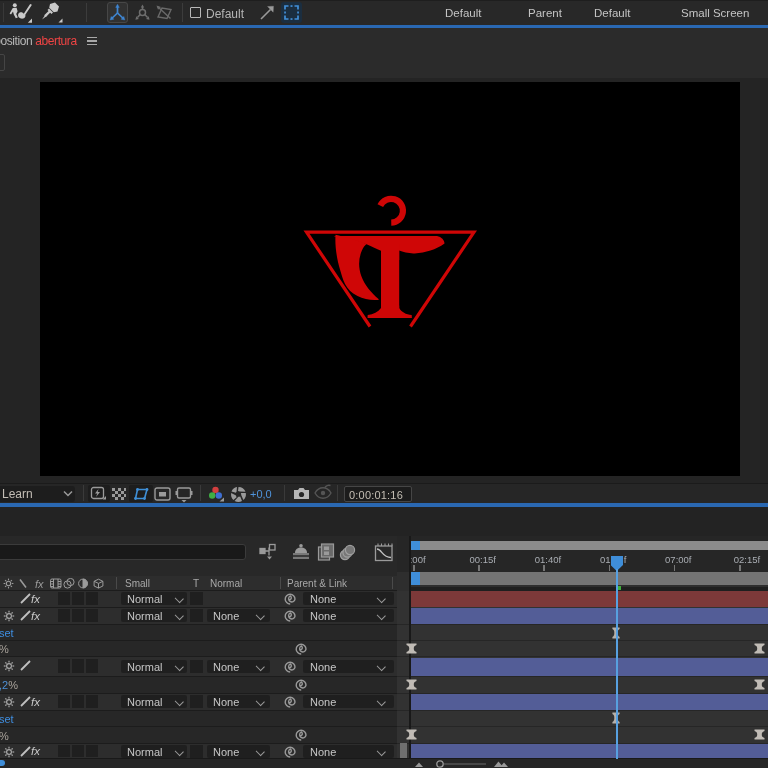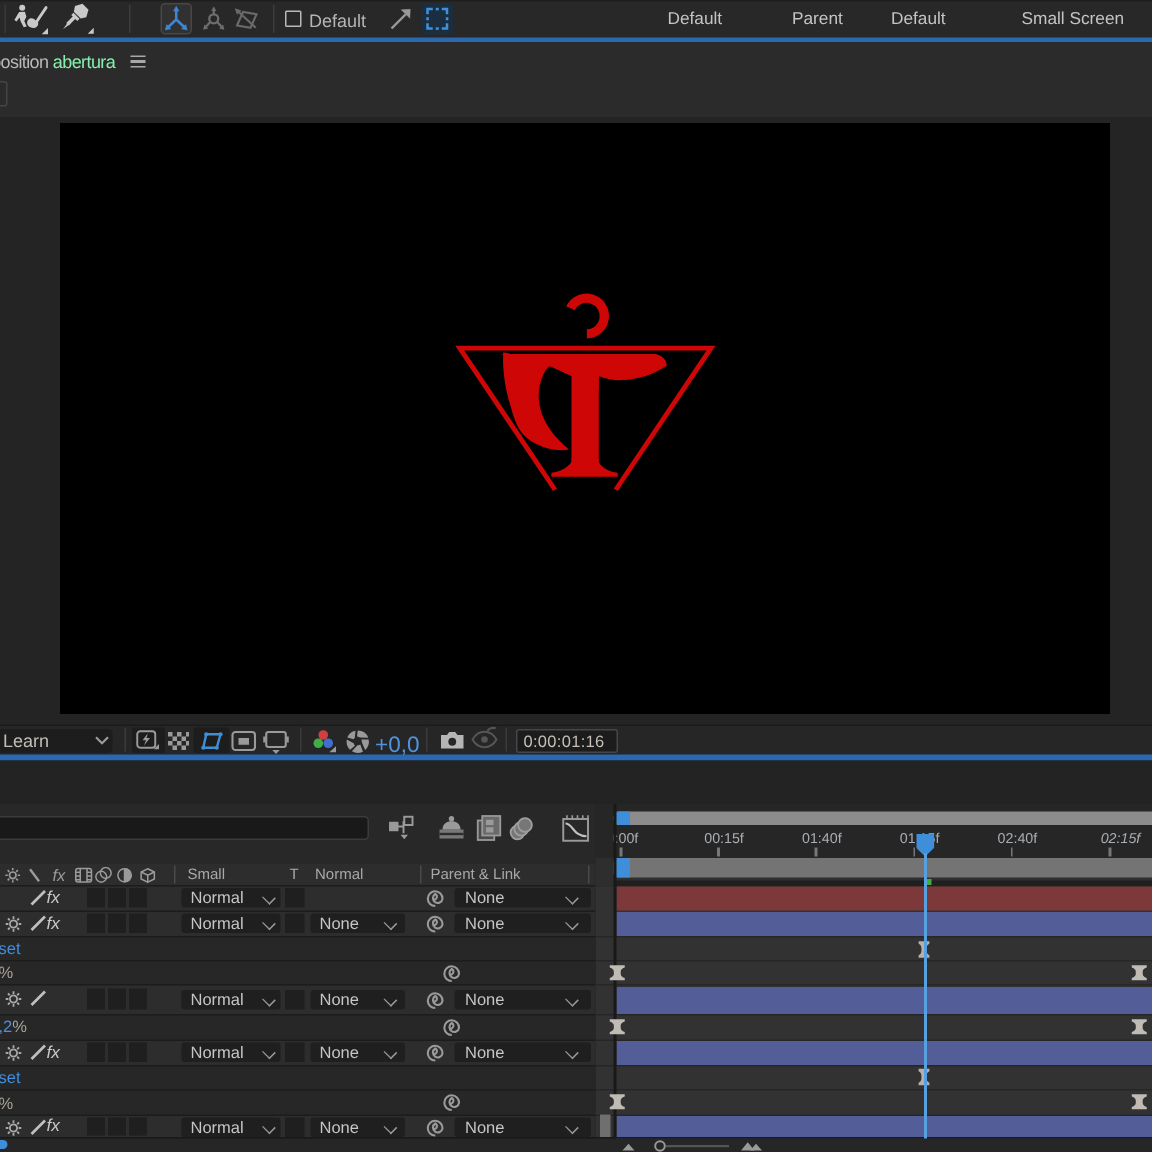--- a/index.html
+++ b/index.html
@@ -101,21 +101,21 @@
     <rect x="16.2" y="9.5" width="1.7" height="2"></rect>
   </g>
 </svg>
 
 <div class="txt" style="left:445px;top:7px;font-size:11.5px;color:#c4c4c4;">Default</div>
 <div class="txt" style="left:528px;top:7px;font-size:11.5px;color:#c4c4c4;">Parent</div>
 <div class="txt" style="left:594px;top:7px;font-size:11.5px;color:#c4c4c4;">Default</div>
 <div class="txt" style="left:681px;top:7px;font-size:11.5px;color:#c4c4c4;">Small Screen</div>
 
 <div class="abs" style="left:0;top:27.5px;width:768px;height:50.5px;background:#2b2b2b;"></div>
-<div class="txt" style="left:-30px;top:33.5px;font-size:12px;letter-spacing:-0.4px;color:#b8b8b8;">Composition <span style="color:#86efac;">abertura</span></div>
+<div class="txt" style="left:-30px;top:33.5px;font-size:12px;letter-spacing:-0.4px;color:#b8b8b8;">Composition <span style="color:#ef4444;">abertura</span></div>
 <div class="abs" style="left:87px;top:36.5px;width:10px;height:1.8px;background:#a8a8a8;"></div>
 <div class="abs" style="left:87px;top:40px;width:10px;height:1.8px;background:#a8a8a8;"></div>
 <div class="abs" style="left:87px;top:43.5px;width:10px;height:1.8px;background:#a8a8a8;"></div>
 <div class="abs" style="left:-5px;top:54px;width:8px;height:15px;border:1px solid #454545;border-radius:2px;"></div>
 
 <div class="abs" style="left:0;top:78px;width:768px;height:405px;background:#242424;"></div>
 <div class="abs" style="left:40px;top:82px;width:700px;height:394px;background:#000;"></div>
 
 <svg class="abs" style="left:40px;top:82px;" width="700" height="394" viewBox="0 0 700 394">
   <g fill="#cf0606">
@@ -193,21 +193,21 @@
 </svg>
 <svg class="abs" style="left:230px;top:486px;" width="17" height="17" viewBox="0 0 17 17">
   <g fill="#9a9a9a">
     <path d="M8.5,1 A7.5,7.5 0 0 1 15.5,5.8 L9.8,5.6 A2.9,2.9 0 0 0 8,5 Z"></path>
     <path d="M15.8,7 A7.5,7.5 0 0 1 13.4,14 L11.2,8.9 A2.9,2.9 0 0 0 10.8,7 Z"></path>
     <path d="M12,15.1 A7.5,7.5 0 0 1 4.6,14.9 L8.3,10.8 A2.9,2.9 0 0 0 10.2,10.4 Z"></path>
     <path d="M3.4,13.9 A7.5,7.5 0 0 1 1.2,7 L6,9.6 A2.9,2.9 0 0 0 6.6,11.2 Z"></path>
     <path d="M1.5,5.6 A7.5,7.5 0 0 1 7,1.1 L6.5,6 A2.9,2.9 0 0 0 5.8,6.8 Z"></path>
   </g>
 </svg>
-<div class="txt" style="left:250px;top:488px;font-size:15px;color:#4f94dc;">+0,0</div>
+<div class="txt" style="left:250px;top:488px;font-size:11px;color:#4f94dc;">+0,0</div>
 <div class="abs" style="left:284px;top:485px;width:1px;height:16px;background:#3a3a3a;"></div>
 <svg class="abs" style="left:293px;top:487px;" width="17" height="13" viewBox="0 0 17 13">
   <path d="M1,3 L5,3 L6.5,1 L10.5,1 L12,3 L16,3 L16,12 L1,12 Z" fill="#b5b5b5"></path>
   <circle cx="8.5" cy="7.5" r="2.6" fill="#262626"></circle>
 </svg>
 <svg class="abs" style="left:314px;top:484px;" width="18" height="16" viewBox="0 0 18 16">
   <path d="M1,9 C3,5.5 6,3.8 9,3.8 C12,3.8 15,5.5 17,9 C15,12.5 12,14.2 9,14.2 C6,14.2 3,12.5 1,9 Z" fill="none" stroke="#555" stroke-width="1.4"></path>
   <circle cx="9" cy="9" r="2.2" fill="#555"></circle>
   <path d="M11,3.5 A4,3 0 0 1 16.5,1.5" fill="none" stroke="#555" stroke-width="1.4"></path>
 </svg>
@@ -309,22 +309,22 @@
 <div class="abs" style="left:392px;top:577px;width:1px;height:12px;background:#4a4a4a;"></div>
 
 <div class="abs" style="left:397px;top:536px;width:371px;height:54.5px;background:#262626;"></div>
 <div class="abs" style="left:411px;top:541px;width:357px;height:9px;background:#8c8c8c;"></div>
 <div class="abs" style="left:409px;top:541px;width:11px;height:9px;background:#3f8ed9;border-radius:4px 0 0 4px;"></div>
 <div class="abs" style="left:409px;top:550.5px;width:359px;height:21px;background:#262626;overflow:hidden;">
   <div class="txt" style="left:-8px;top:3.5px;font-size:9.5px;color:#a9adb3;width:28px;text-align:center;">0:00f</div>
   <div class="txt" style="left:55.7px;top:3.5px;font-size:9.5px;color:#a9adb3;width:36px;text-align:center;">00:15f</div>
   <div class="txt" style="left:120.9px;top:3.5px;font-size:9.5px;color:#a9adb3;width:36px;text-align:center;">01:40f</div>
   <div class="txt" style="left:186.1px;top:3.5px;font-size:9.5px;color:#a9adb3;width:36px;text-align:center;">01:15f</div>
-  <div class="txt" style="left:251.3px;top:3.5px;font-size:9.5px;color:#a9adb3;width:36px;text-align:center;">02:40f</div>
-  <div class="txt" style="left:320px;top:3.5px;font-size:9.5px;color:#a9adb3;width:36px;text-align:center;font-style:italic;">02:15f</div>
+  <div class="txt" style="left:251.3px;top:3.5px;font-size:9.5px;color:#a9adb3;width:36px;text-align:center;">07:00f</div>
+  <div class="txt" style="left:320px;top:3.5px;font-size:9.5px;color:#a9adb3;width:36px;text-align:center;">02:15f</div>
   <div class="abs" style="left:4px;top:14px;width:1.5px;height:6px;background:#777;"></div>
   <div class="abs" style="left:69.2px;top:14px;width:1.5px;height:6px;background:#777;"></div>
   <div class="abs" style="left:134.4px;top:14px;width:1.5px;height:6px;background:#777;"></div>
   <div class="abs" style="left:199.6px;top:14px;width:1.5px;height:6px;background:#777;"></div>
   <div class="abs" style="left:264.8px;top:14px;width:1.5px;height:6px;background:#777;"></div>
   <div class="abs" style="left:330px;top:14px;width:1.5px;height:6px;background:#777;"></div>
 </div>
 <div class="abs" style="left:397px;top:571.5px;width:371px;height:19px;background:#2e2e2e;"></div>
 <div class="abs" style="left:411px;top:572px;width:357px;height:13px;background:#747474;"></div>
 <div class="abs" style="left:409px;top:572px;width:11px;height:13px;background:#3f8ed9;border-radius:3px 0 0 3px;"></div>

